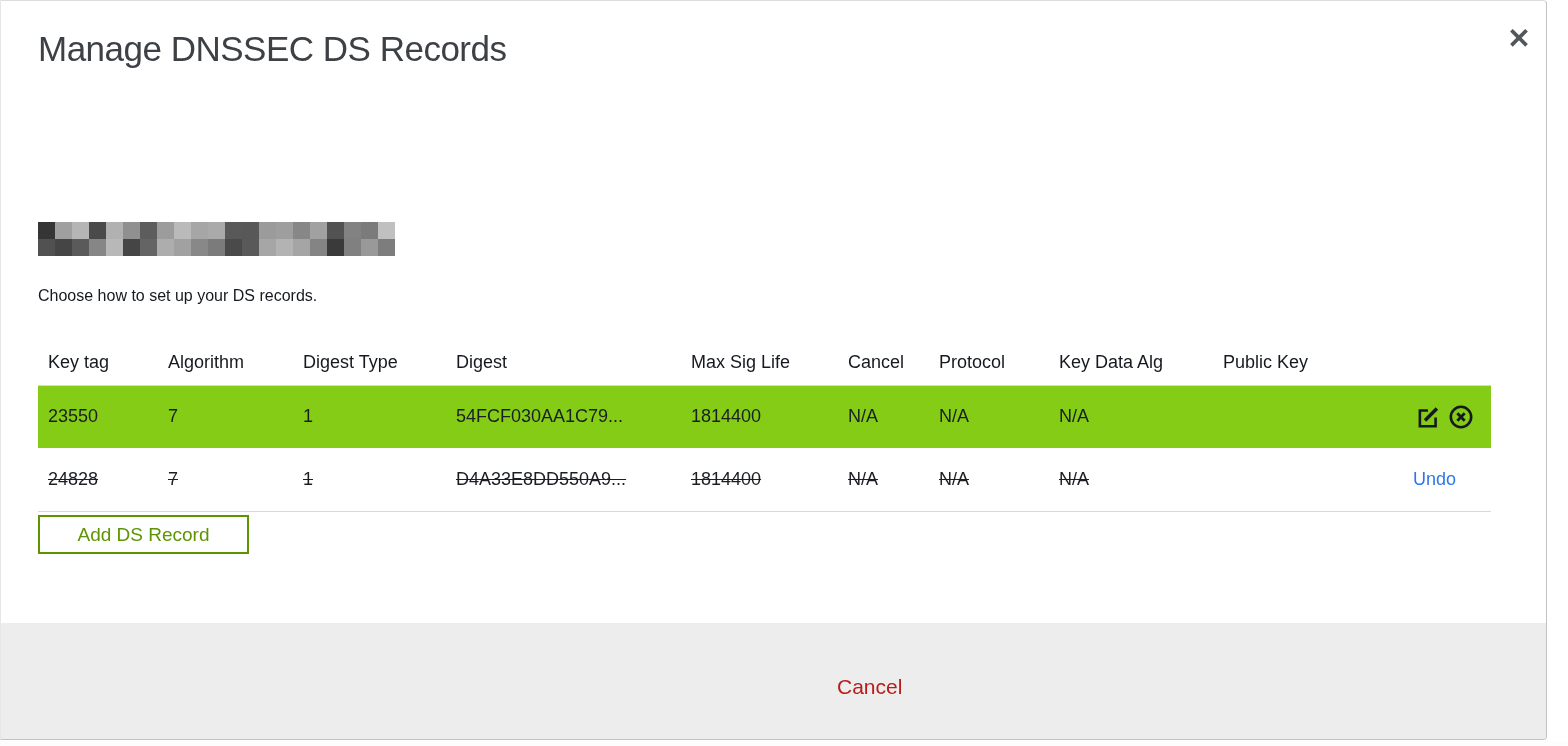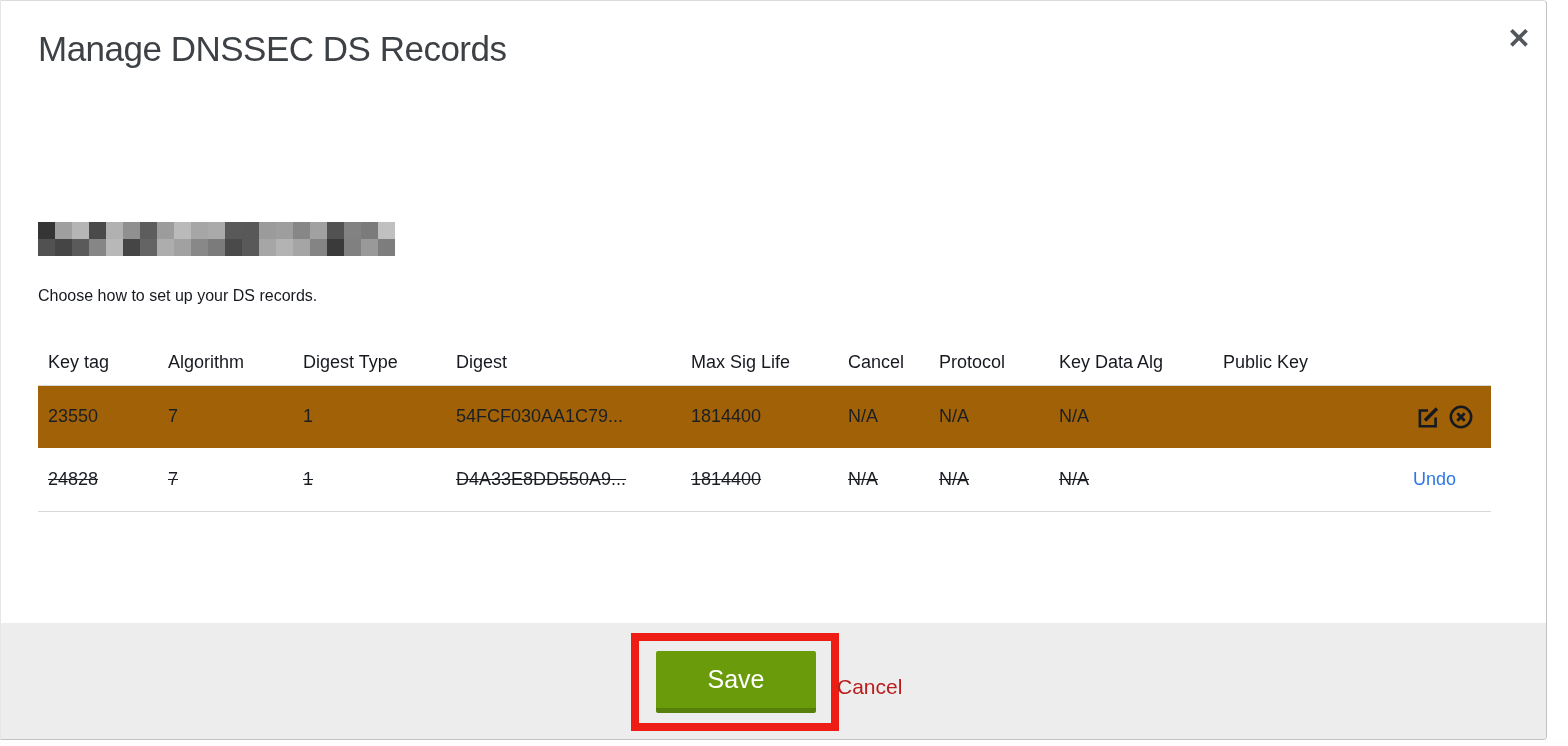--- a/index.html
+++ b/index.html
@@ -28,21 +28,21 @@
     position:absolute; left:37px; top:340px; width:1453px;
     border-collapse:collapse; table-layout:fixed; font-size:18px; color:#1b1f24;
   }
   .ds-table th {
     height:44px; text-align:left; vertical-align:middle; font-weight:400;
     color:#16191f; padding-left:10px; white-space:nowrap; overflow:hidden;
   }
   .ds-table td {
     height:63px; vertical-align:middle; padding-left:10px; white-space:nowrap; overflow:hidden;
   }
-  tr.row-active { background:#a16207; border-top:1px solid #d8d8d8; }
+  tr.row-active { background:#84cc16; border-top:1px solid #d8d8d8; }
   tr.row-deleted { background:#ffffff; border-bottom:1px solid #d8d8d8; }
   tr.row-deleted td { text-decoration:line-through; }
   tr.row-deleted td.cell-actions { text-decoration:none; }
   .cell-actions { padding-right:12px; }
   .icon-btn { background:none; border:none; cursor:pointer; padding:0; margin-left:2px; vertical-align:middle; }
   .icon-btn svg { display:block; }
   .undo-link { color:#2d78e6; font-size:18px; text-decoration:none; cursor:pointer; }
 
   .add-btn {
     position:absolute; left:37px; top:514px; width:211px; height:39px;
@@ -193,25 +193,23 @@
         <td>N/A</td>
         <td>N/A</td>
         <td></td>
         <td class="cell-actions">
           <a class="undo-link">Undo</a>
         </td>
       </tr>
     </tbody>
   </table>
 
+  <button class="add-btn">Add DS Record</button>
 
   <div class="footer">
-    <div class="annotation-box">
-      <button class="save-btn">Save</button>
-    </div>
     <a class="cancel-link">Cancel</a>
   </div>
 
 </div>
 
 <div class="behind-strip">
   
   
   
 </div>

